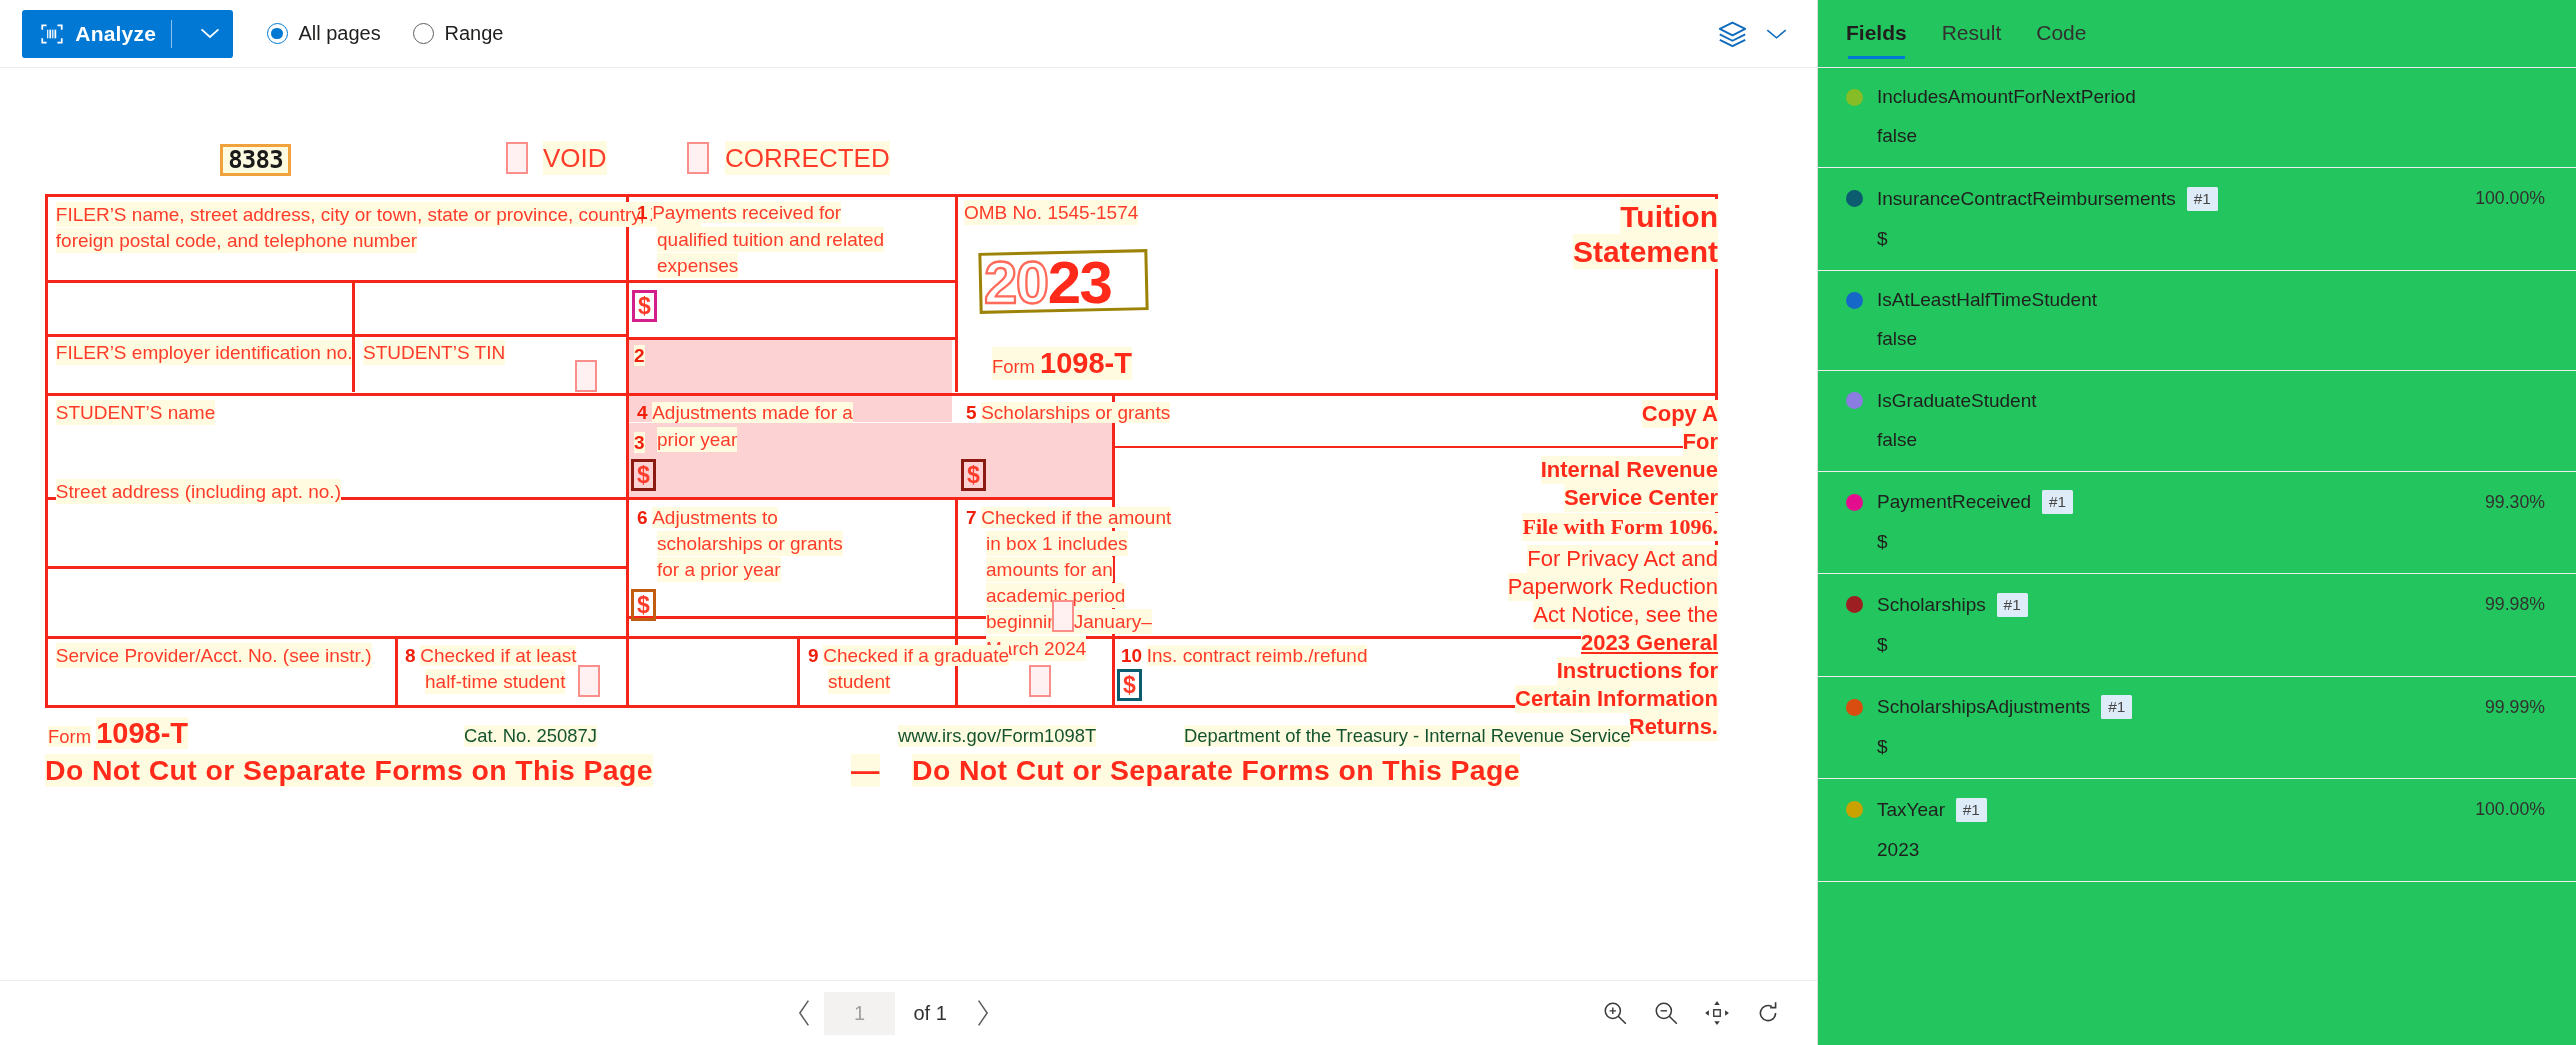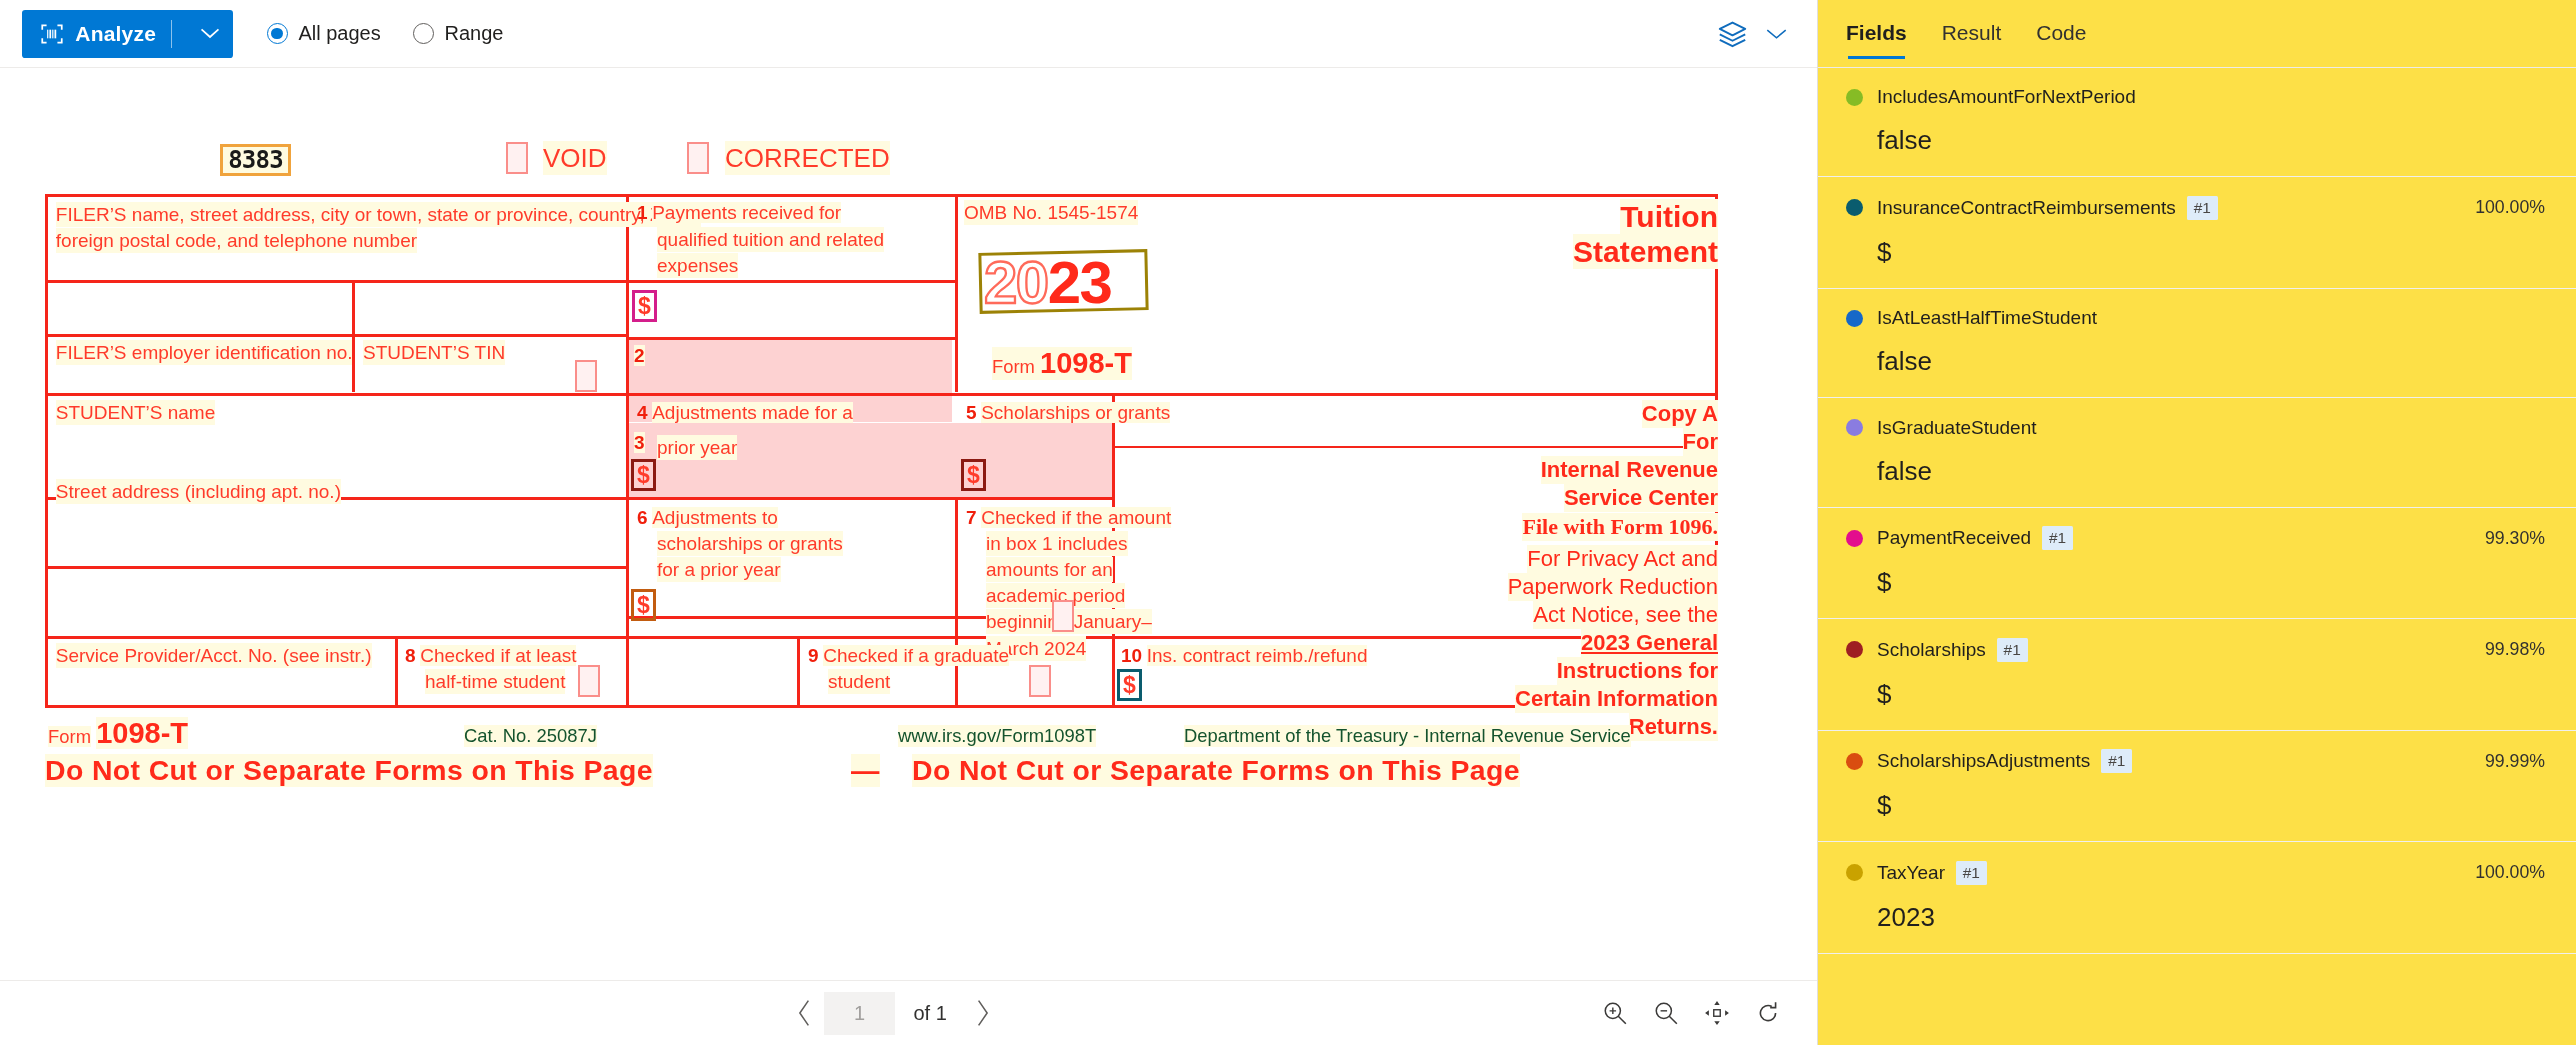--- a/index.html
+++ b/index.html
@@ -131,40 +131,40 @@
   .pageinput {
     width: 71px; height: 43px; background: #f3f2f1; border: none;
     text-align: center; font-size: 20px; color: #a19f9d;
     font-family: "Liberation Sans", sans-serif;
   }
   .of-lbl { font-size: 20px; color: #323130; margin: 0 15.4px 0 18.4px; white-space: nowrap; }
   .nav-right { margin-left: auto; display: flex; align-items: center; padding-right: 28px; }
   .zicon { width: 43px; height: 43px; margin-left: 7.7px; display:flex; align-items:center; justify-content:center; cursor:pointer; }
 
   
-  .panel { width: 759px; height: 1045px; background: #fde047; border-left: 0.8px solid #e1dfdd; }
+  .panel { width: 759px; height: 1045px; background: #22c55e; border-left: 0.8px solid #e1dfdd; }
   .tabs { display: flex; align-items: flex-end; height: 68px; padding-left: 28px; border-bottom: 0.8px solid #edebe9; }
   .tab { position: relative; height: 68px; display:flex; align-items:center; margin-right: 35px; cursor:pointer; }
   .tab span { font-size: 21px; color: #323130; }
   .tab.active span { font-weight: bold; color: #201f1e; }
   .tab.active::after {
     content:""; position:absolute; left: 1.5px; right: 1.5px; bottom: 7.7px; height: 3.8px; background: #0078d4;
   }
 
   .fieldlist { height: 977px; overflow: hidden; }
   .fieldrow { padding: 18.4px 31px 20px 28px; border-bottom: 0.8px solid #f0efee; cursor: pointer; }
   .fieldhead { display: flex; align-items: center; }
   .swatch { width: 17px; height: 17px; border-radius: 50%; flex: 0 0 auto; margin-right: 14px; }
   .fname { font-size: 19px; color: #201f1e; white-space: nowrap; }
   .occ {
     font-size: 15.4px; color: #484644; background: #deecf9;
     padding: 3.1px 7px; margin-left: 10.8px; border-radius: 1.5px; white-space: nowrap;
   }
   .conf { margin-left: auto; font-size: 17.7px; color: #323130; white-space: nowrap; }
-  .fval { margin-top: 17px; margin-left: 31px; font-size: 26px; color: #201f1e; min-height: 21.5px; }
+  .fval { margin-top: 17px; margin-left: 31px; font-size: 19px; color: #201f1e; min-height: 21.5px; }
 </style>
 </head>
 <body>
 
 <div class="app">
 
   <div class="viewer">
 
     <div class="toolbar">
 
@@ -293,21 +293,21 @@
           <div class="ckbox" style="left:530px; top:221px;"></div>
 
           <div class="cap hl" style="left:10.8px; top:261px;">STUDENT’S name</div>
 
           <div class="cap hl" style="left:10.8px; top:340px;">Street address (including apt. no.)</div>
 
 
           <div class="cap" style="left:592px; top:261px;">
             <span class="boxnum">4</span><span class="hl">Adjustments made for a</span>
           </div>
-          <div class="cap hl" style="left:612px; top:288px;margin-top:8px;">prior year</div>
+          <div class="cap hl" style="left:612px; top:288px;">prior year</div>
           <div class="dollar" style="left:586px; top:320px; border:3.1px solid #8b1a12;">$</div>
 
           <div class="cap" style="left:921px; top:261px;">
             <span class="boxnum">5</span><span class="hl">Scholarships or grants</span>
           </div>
           <div class="dollar" style="left:916px; top:320px; border:3.1px solid #8b1a12;">$</div>
 
           <div class="cap" style="left:592px; top:366px;">
             <span class="boxnum">6</span><span class="hl">Adjustments to</span>
           </div>

